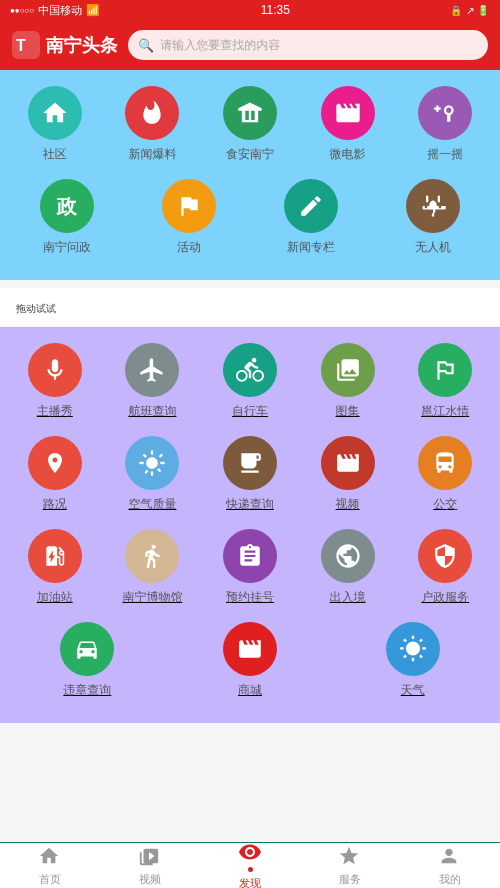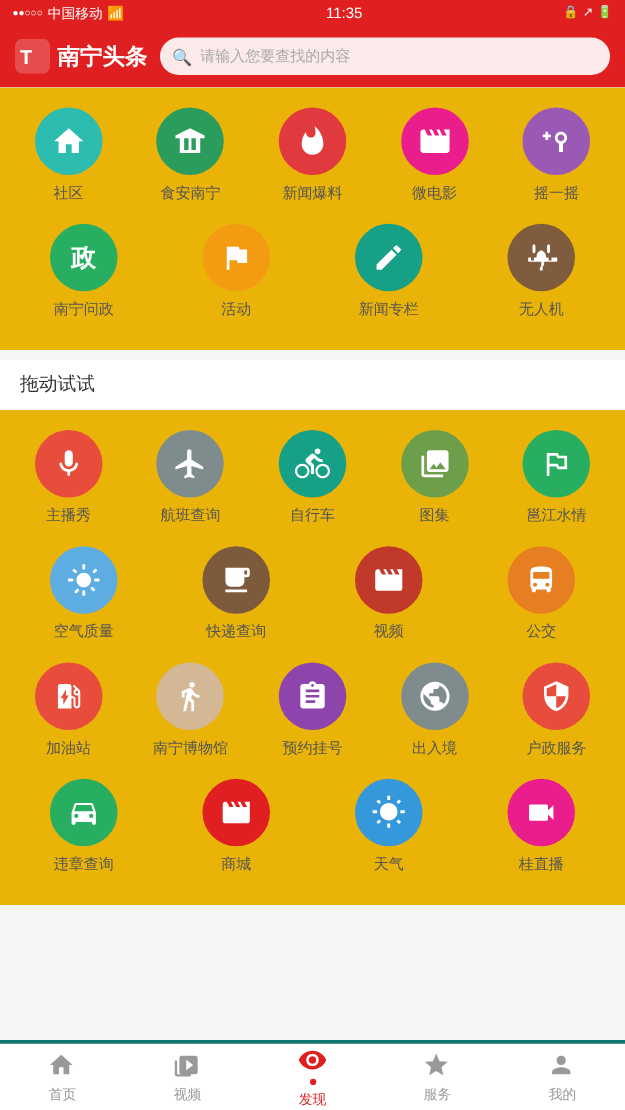--- a/index.html
+++ b/index.html
@@ -66,21 +66,21 @@
 
     
     .main-content {
       height: calc(888px - 20px - 50px - 56px);
       overflow-y: auto;
       background: #f5f5f5;
     }
 
     
     .icon-grid {
-      background: #eab308;
+      background: #7dd3fc;
       padding: 16px 0 8px 0;
     }
     .icon-row {
       display: flex;
       justify-content: space-around;
       margin-bottom: 16px;
       padding: 0 6px;
     }
     .icon-item {
       display: flex;
@@ -105,41 +105,42 @@
       text-align: center;
     }
 
     
     .drag-section {
       background: white;
       margin-top: 8px;
       padding: 10px 16px;
     }
     .drag-title {
-      font-size: 15px;
+      font-size: 10px;
       color: #333;
       font-weight: 500;
     }
 
     
     .icon-grid-2 {
-      background: #eab308;
+      background: #c4b5fd;
       padding: 16px 0 8px 0;
       margin-top: 1px;
+      text-decoration: underline;
     }
 
     
     .tab-bar {
       position: absolute;
       bottom: 0;
       left: 0;
       width: 500px;
-      height: 56px;
+      height: 46px;
       background: white;
-      border-top: 3px solid #0f766e;
+      border-top: 1px solid #0f766e;
       display: flex;
       align-items: center;
     }
     .tab-item {
       flex: 1;
       display: flex;
       flex-direction: column;
       align-items: center;
       justify-content: center;
       gap: 3px;
@@ -226,34 +227,34 @@
     <div class="icon-row" id="row1">
         <div class="icon-item">
           <div class="icon-circle bg-teal">
             <svg viewBox="0 0 24 24" fill="white" width="28" height="28">
               <path d="M10 20v-6h4v6h5v-8h3L12 3 2 12h3v8z"></path>
             </svg>
           </div>
           <span class="icon-label">社区</span>
         </div>
         <div class="icon-item">
+          <div class="icon-circle bg-red">
+            <svg viewBox="0 0 24 24" fill="white" width="26" height="26">
+              <path d="M13.5 0.67s.74 2.65.74 4.8c0 2.06-1.35 3.73-3.41 3.73-2.07 0-3.63-1.67-3.63-3.73l.03-.36C5.21 7.51 4 10.62 4 14c0 4.42 3.58 8 8 8s8-3.58 8-8C20 8.61 17.41 3.8 13.5 0.67z"></path>
+            </svg>
+          </div>
+          <span class="icon-label">新闻爆料</span>
+        </div>
+        <div class="icon-item">
           <div class="icon-circle bg-green">
             <svg viewBox="0 0 24 24" fill="white" width="28" height="28">
               <path d="M12 3L2 8v2h20V8L12 3zm-1 7v8H8v-8H5v10h14V10h-3v8h-3v-8h-2z"></path>
             </svg>
           </div>
           <span class="icon-label">食安南宁</span>
-        </div>
-        <div class="icon-item">
-          <div class="icon-circle bg-red">
-            <svg viewBox="0 0 24 24" fill="white" width="26" height="26">
-              <path d="M13.5 0.67s.74 2.65.74 4.8c0 2.06-1.35 3.73-3.41 3.73-2.07 0-3.63-1.67-3.63-3.73l.03-.36C5.21 7.51 4 10.62 4 14c0 4.42 3.58 8 8 8s8-3.58 8-8C20 8.61 17.41 3.8 13.5 0.67z"></path>
-            </svg>
-          </div>
-          <span class="icon-label">新闻爆料</span>
         </div>
         <div class="icon-item">
           <div class="icon-circle bg-pink">
             <svg viewBox="0 0 24 24" fill="white" width="28" height="28">
               <path d="M18 4l2 4h-3l-2-4h-2l2 4h-3l-2-4H8l2 4H7L5 4H4c-1.1 0-2 .9-2 2v12c0 1.1.9 2 2 2h16c1.1 0 2-.9 2-2V4h-4z"></path>
             </svg>
           </div>
           <span class="icon-label">微电影</span>
         </div>
         <div class="icon-item">
@@ -339,20 +340,28 @@
           <div class="icon-circle bg-forest">
             <svg viewBox="0 0 24 24" fill="white" width="26" height="26">
               <path d="M14 6l-1-2H5v17h2v-7h5l1 2h7V6h-6zm4 8h-4l-1-2H7V6h5l1 2h5v6z"></path>
             </svg>
           </div>
           <span class="icon-label">邕江水情</span>
         </div>
       </div>
     <div class="icon-row" id="row4">
         <div class="icon-item">
+          <div class="icon-circle bg-traffic">
+            <svg viewBox="0 0 24 24" fill="white" width="24" height="24">
+              <path d="M12 2C8.13 2 5 5.13 5 9c0 5.25 7 13 7 13s7-7.75 7-13c0-3.87-3.13-7-7-7zm0 9.5c-1.38 0-2.5-1.12-2.5-2.5s1.12-2.5 2.5-2.5 2.5 1.12 2.5 2.5-1.12 2.5-2.5 2.5z"></path>
+            </svg>
+          </div>
+          <span class="icon-label">路况</span>
+        </div>
+        <div class="icon-item">
           <div class="icon-circle bg-sky">
             <svg viewBox="0 0 24 24" fill="white" width="28" height="28">
               <path d="M12 7c-2.76 0-5 2.24-5 5s2.24 5 5 5 5-2.24 5-5-2.24-5-5-5zM2 13h2c.55 0 1-.45 1-1s-.45-1-1-1H2c-.55 0-1 .45-1 1s.45 1 1 1zm18 0h2c.55 0 1-.45 1-1s-.45-1-1-1h-2c-.55 0-1 .45-1 1s.45 1 1 1zM11 2v2c0 .55.45 1 1 1s1-.45 1-1V2c0-.55-.45-1-1-1s-1 .45-1 1zm0 18v2c0 .55.45 1 1 1s1-.45 1-1v-2c0-.55-.45-1-1-1s-1 .45-1 1zM5.99 4.58a.996.996 0 00-1.41 0 .996.996 0 000 1.41l1.06 1.06c.39.39 1.03.39 1.41 0s.39-1.03 0-1.41L5.99 4.58zm12.37 12.37a.996.996 0 00-1.41 0 .996.996 0 000 1.41l1.06 1.06c.39.39 1.03.39 1.41 0a.996.996 0 000-1.41l-1.06-1.06zm1.06-12.37l-1.06 1.06a.996.996 0 000 1.41c.39.39 1.03.39 1.41 0l1.06-1.06c.39-.39.39-1.03 0-1.41a.996.996 0 00-1.41 0zM7.05 18.36l-1.06 1.06c-.39.39-.39 1.03 0 1.41s1.03.39 1.41 0l1.06-1.06c.39-.39.39-1.03 0-1.41s-1.02-.39-1.41 0z"></path>
             </svg>
           </div>
           <span class="icon-label">空气质量</span>
         </div>
         <div class="icon-item">
           <div class="icon-circle bg-chocolate">
             <svg viewBox="0 0 24 24" fill="white" width="26" height="26">
@@ -437,28 +446,20 @@
           </div>
           <span class="icon-label">商城</span>
         </div>
         <div class="icon-item">
           <div class="icon-circle bg-wind">
             <svg viewBox="0 0 24 24" fill="white" width="28" height="28">
               <path d="M6.76 4.84l-1.8-1.79-1.41 1.41 1.79 1.79 1.42-1.41zM4 10.5H1v2h3v-2zm9-9.95h-2V3.5h2V.55zm7.45 3.91l-1.41-1.41-1.79 1.79 1.41 1.41 1.79-1.79zm-3.21 13.7l1.79 1.8 1.41-1.41-1.8-1.79-1.4 1.4zM20 10.5v2h3v-2h-3zm-8-5c-3.31 0-6 2.69-6 6s2.69 6 6 6 6-2.69 6-6-2.69-6-6-6zm-1 16.95h2V19.5h-2v2.95zm-7.45-3.91l1.41 1.41 1.79-1.8-1.41-1.41-1.79 1.8z"></path>
             </svg>
           </div>
           <span class="icon-label">天气</span>
-        </div>
-        <div class="icon-item">
-          <div class="icon-circle bg-cam">
-            <svg viewBox="0 0 24 24" fill="white" width="26" height="26">
-              <path d="M17 10.5V7c0-.55-.45-1-1-1H4c-.55 0-1 .45-1 1v10c0 .55.45 1 1 1h12c.55 0 1-.45 1-1v-3.5l4 4v-11l-4 4z"></path>
-            </svg>
-          </div>
-          <span class="icon-label">桂直播</span>
         </div>
       </div>
   </div>
 
 </div>
 
 <div class="tab-bar" id="tab-bar">
     <div class="tab-item">
       <div style="color: rgb(153, 153, 153); width: 24px; height: 24px;"><svg viewBox="0 0 24 24" width="22" height="22" fill="#999">
           <path d="M10 20v-6h4v6h5v-8h3L12 3 2 12h3v8z"></path>

